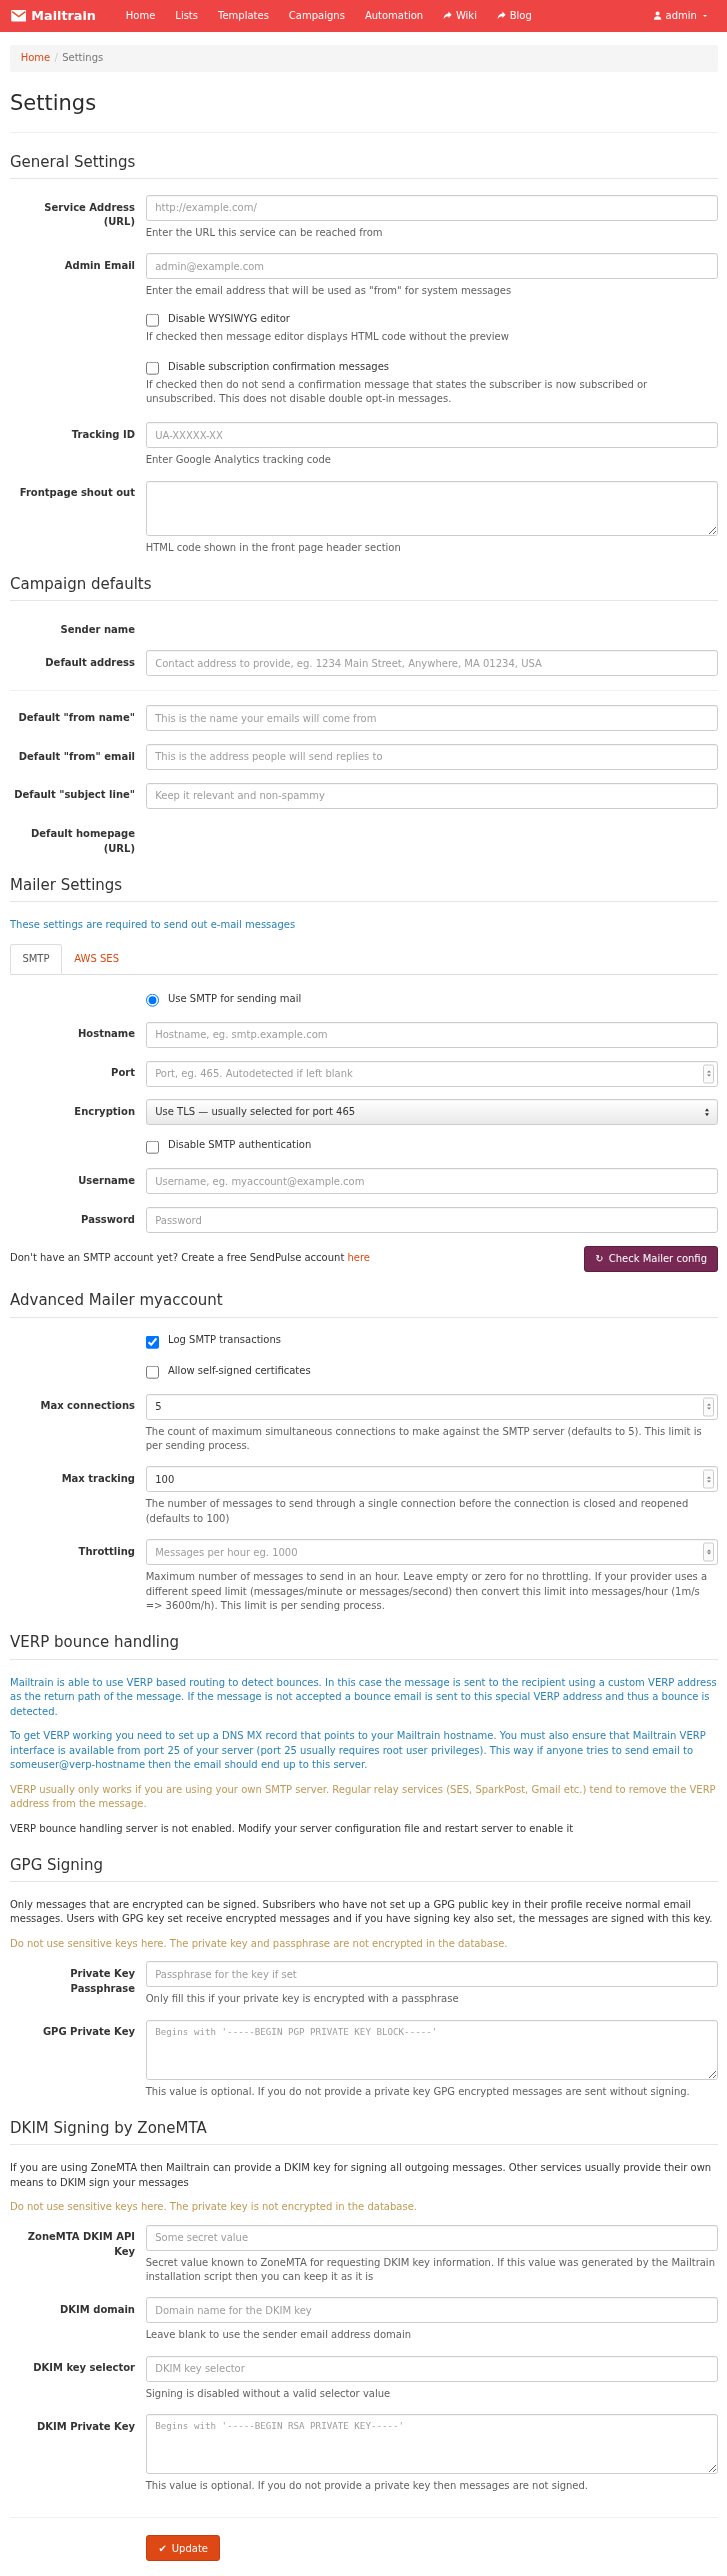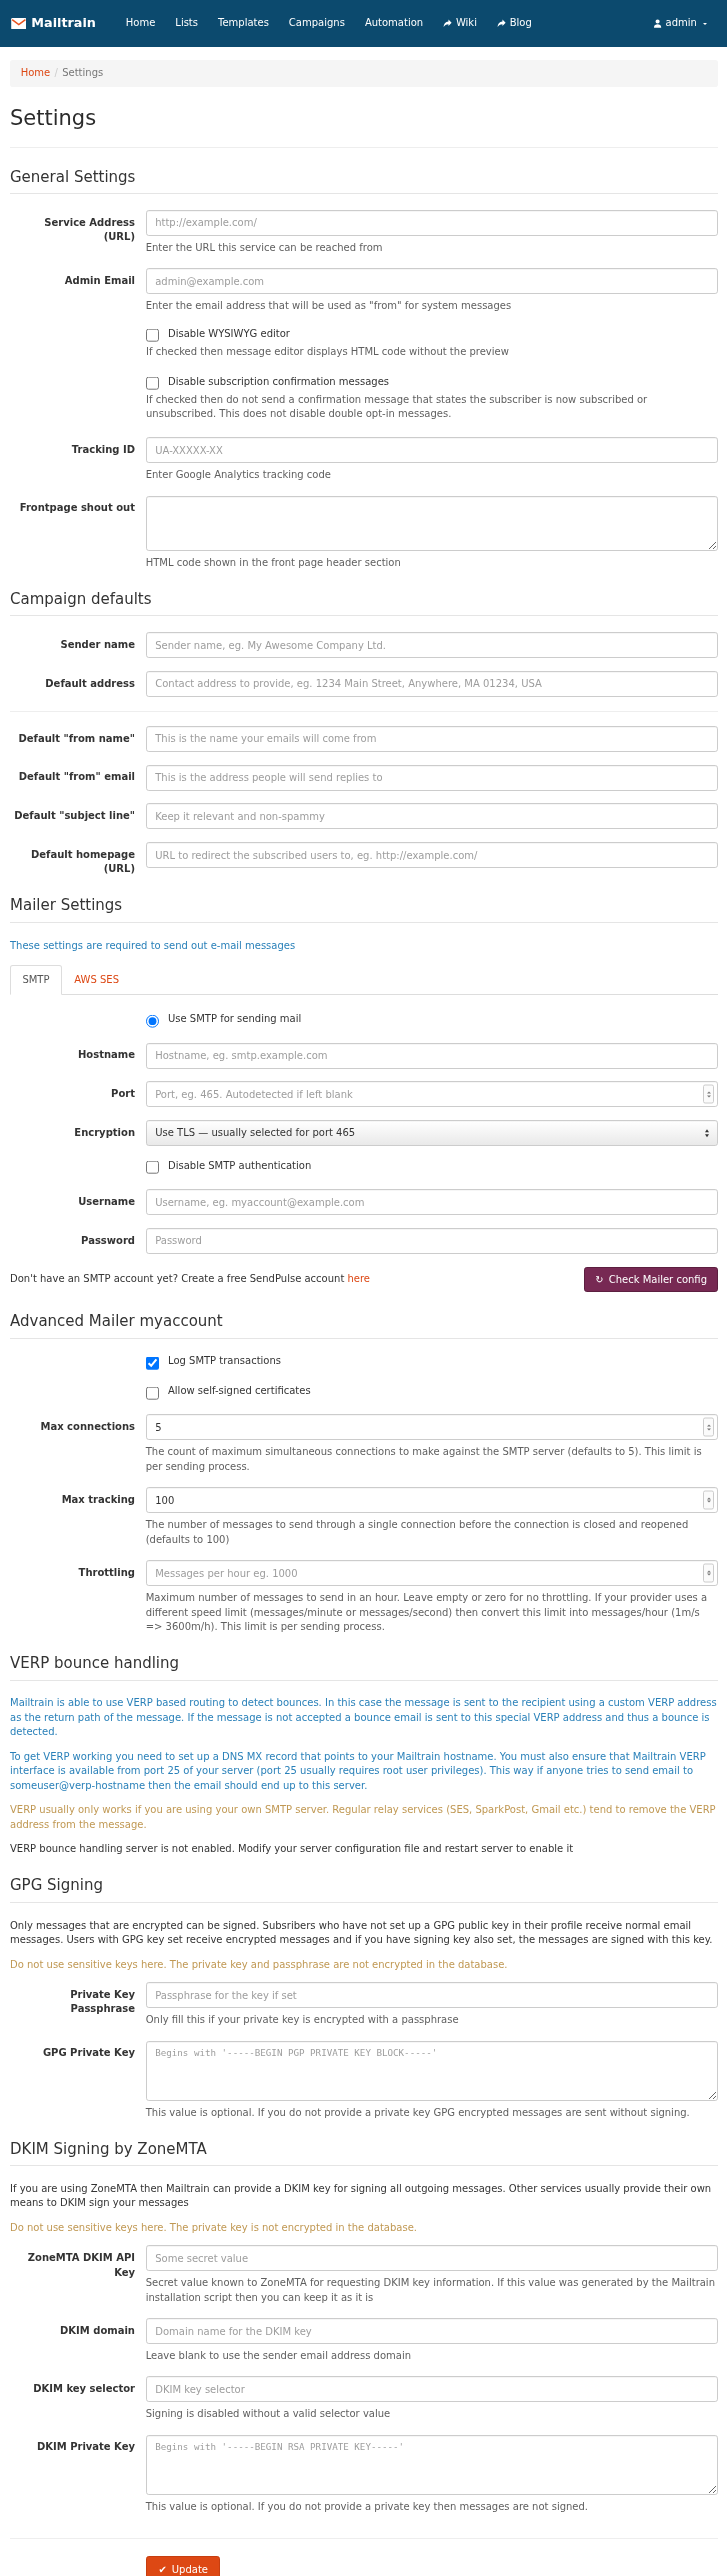--- a/index.html
+++ b/index.html
@@ -8,22 +8,22 @@
     font-family: "DejaVu Sans", "Liberation Sans", sans-serif;
     font-size: 10px;
     color: #333;
     line-height: 1.45;
     width: 728px;
   }
   a { text-decoration: none; cursor: pointer; }
 
   
   .navbar {
-    background: #0c4a6e;
-    height: 47px;
+    background: #ef4444;
+    height: 32px;
     display: flex;
     align-items: stretch;
     color: #fff;
     padding: 0 10.7px;
   }
   .brand {
     display: flex; align-items: center; gap: 5px;
     color: #fff; font-size: 12.8px; font-weight: bold;
     padding: 0 7px 0 0; margin-right: 12.8px;
   }
@@ -253,23 +253,20 @@
     <div class="col-control">
       <textarea class="area-input area-short" style=""></textarea>
       <div class="help-block">HTML code shown in the front page header section</div>
     </div>
   </div>
 
   <legend class="section-heading">Campaign defaults</legend>
 
   <div class="form-row">
     <div class="col-label">Sender name</div>
-    <div class="col-control">
-      <input class="text-input" type="text" placeholder="Sender name, eg. My Awesome Company Ltd." style="">
-    </div>
   </div>
 
   <div class="form-row">
     <div class="col-label">Default address</div>
     <div class="col-control">
       <input class="text-input" type="text" placeholder="Contact address to provide, eg. 1234 Main Street, Anywhere, MA 01234, USA" style="">
     </div>
   </div>
 
   <hr>
@@ -290,23 +287,20 @@
 
   <div class="form-row">
     <div class="col-label">Default "subject line"</div>
     <div class="col-control">
       <input class="text-input" type="text" placeholder="Keep it relevant and non-spammy" style="">
     </div>
   </div>
 
   <div class="form-row">
     <div class="col-label">Default homepage (URL)</div>
-    <div class="col-control">
-      <input class="text-input" type="text" placeholder="URL to redirect the subscribed users to, eg. http://example.com/" style="">
-    </div>
   </div>
 
   <legend class="section-heading">Mailer Settings</legend>
 
   <div class="text-info-blue">These settings are required to send out e-mail messages</div>
 
   <div class="tabs">
     <div class="tab active">SMTP</div>
     <div class="tab inactive">AWS SES</div>
   </div>

